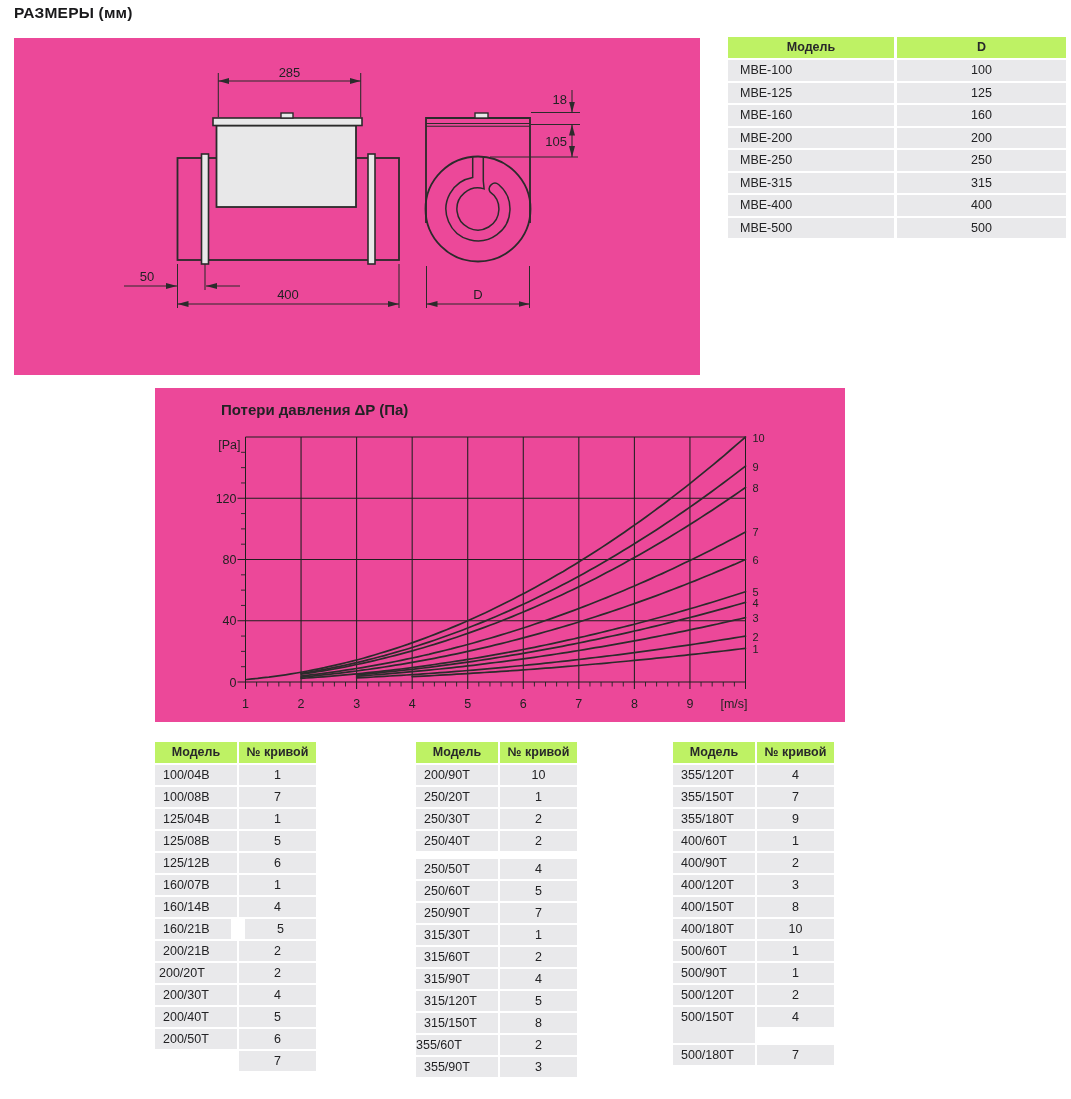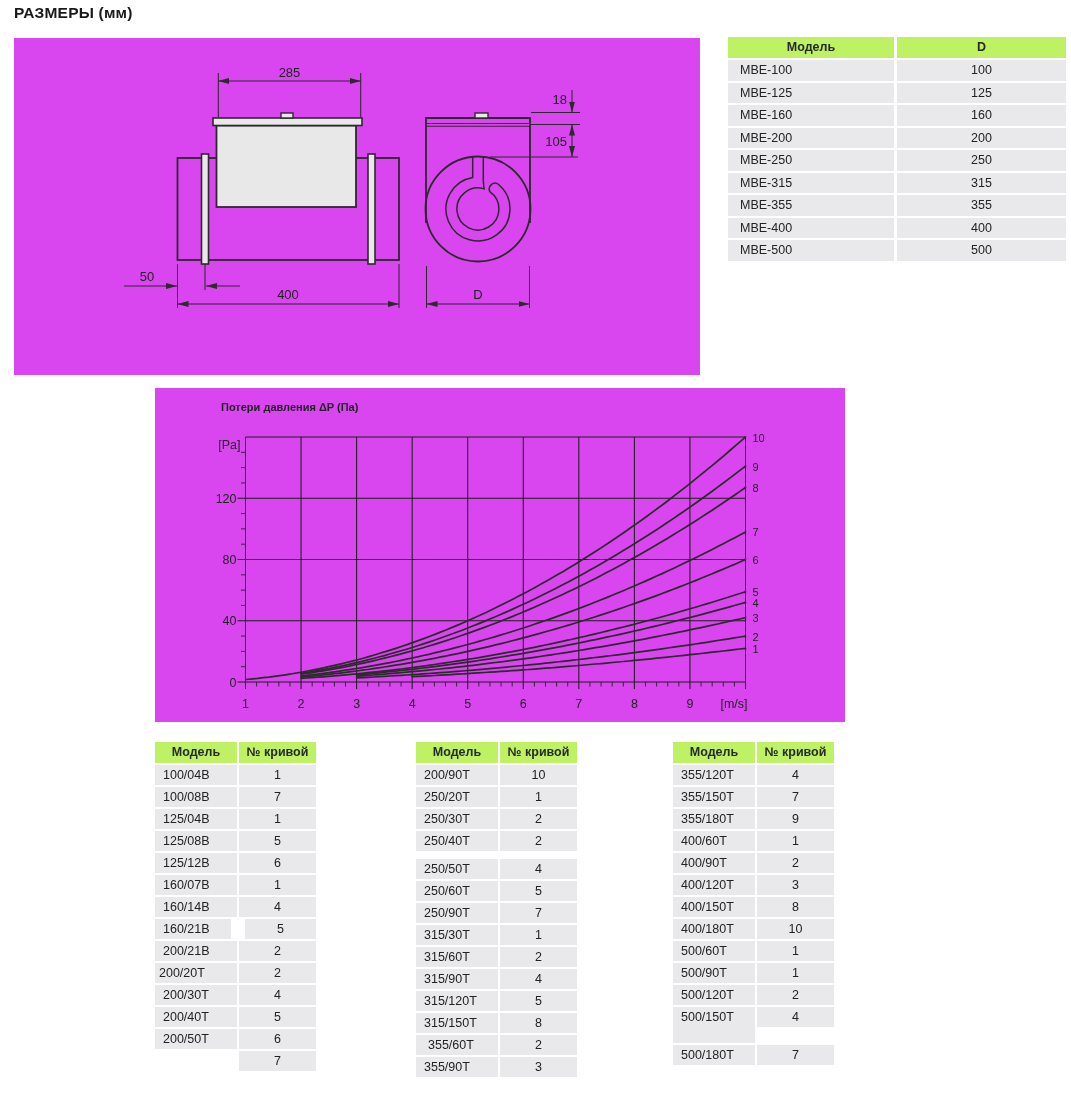--- a/index.html
+++ b/index.html
@@ -1,23 +1,23 @@
 <!DOCTYPE html>
 <html><head>
 <meta charset="utf-8">
 <style>
   * { margin:0; padding:0; box-sizing:border-box; }
   html,body { background:#ffffff; }
   body { font-family:"Liberation Sans", sans-serif; color:#1d1d1f; }
   .page { position:relative; width:1071px; height:1099px; background:#ffffff; overflow:hidden; }
   .page-title { position:absolute; left:14px; top:4px; font-size:15.5px; font-weight:bold; letter-spacing:.2px; color:#19191b; }
-  .panel { position:absolute; background:#d946ef; }
+  .panel { position:absolute; background:#ec4899; }
   #drawing-panel { left:14px; top:38px; width:686px; height:337px; }
   #chart-panel   { left:155px; top:388px; width:690px; height:334px; }
-  .chart-title { position:absolute; left:66px; top:13px; font-size:11px; font-weight:bold; color:#222224; }
+  .chart-title { position:absolute; left:66px; top:13px; font-size:15px; font-weight:bold; color:#222224; }
   #chart-svg { position:absolute; left:0; top:0; }
 
   
   .dtable { position:absolute; }
   #dimensions-table { left:728px; top:37px; width:338px; }
   #curve-table-1 { left:155px; top:742px; width:161px; }
   #curve-table-2 { left:416px; top:742px; width:161px; }
   #curve-table-3 { left:673px; top:742px; width:161px; }
   .trow { display:flex; margin-bottom:2px; }
   .cell { background:#e9e9eb; font-size:12.5px; color:#222224; overflow:hidden; white-space:nowrap; }
@@ -123,24 +123,20 @@
         <div class="cell left" style="width: 166px; height: 20.5px; line-height: 20.5px; padding-left: 12px;">МВЕ-200</div>
         <div class="cell center" style="width: 169px; height: 20.5px; line-height: 20.5px;">200</div>
       </div>
       <div class="trow" style="gap: 3px;">
         <div class="cell left" style="width: 166px; height: 20.5px; line-height: 20.5px; padding-left: 12px;">МВЕ-250</div>
         <div class="cell center" style="width: 169px; height: 20.5px; line-height: 20.5px;">250</div>
       </div>
       <div class="trow" style="gap: 3px;">
         <div class="cell left" style="width: 166px; height: 20.5px; line-height: 20.5px; padding-left: 12px;">МВЕ-315</div>
         <div class="cell center" style="width: 169px; height: 20.5px; line-height: 20.5px;">315</div>
-      </div>
-      <div class="trow" style="gap: 3px;">
-        <div class="cell left" style="width: 166px; height: 20.5px; line-height: 20.5px; padding-left: 12px;">МВЕ-355</div>
-        <div class="cell center" style="width: 169px; height: 20.5px; line-height: 20.5px;">355</div>
       </div>
       <div class="trow" style="gap: 3px;">
         <div class="cell left" style="width: 166px; height: 20.5px; line-height: 20.5px; padding-left: 12px;">МВЕ-400</div>
         <div class="cell center" style="width: 169px; height: 20.5px; line-height: 20.5px;">400</div>
       </div>
       <div class="trow" style="gap: 3px;">
         <div class="cell left" style="width: 166px; height: 20.5px; line-height: 20.5px; padding-left: 12px;">МВЕ-500</div>
         <div class="cell center" style="width: 169px; height: 20.5px; line-height: 20.5px;">500</div>
       </div>
     </div>
@@ -358,21 +354,21 @@
       </div>
       <div class="trow" style="gap: 2px;">
         <div class="cell left" style="width: 82px; height: 20px; line-height: 20px; padding-left: 8px;">315/120Т</div>
         <div class="cell center" style="width: 77px; height: 20px; line-height: 20px;">5</div>
       </div>
       <div class="trow" style="gap: 2px;">
         <div class="cell left" style="width: 82px; height: 20px; line-height: 20px; padding-left: 8px;">315/150Т</div>
         <div class="cell center" style="width: 77px; height: 20px; line-height: 20px;">8</div>
       </div>
       <div class="trow" style="gap: 2px;">
-        <div class="cell left" style="width: 82px; height: 20px; line-height: 20px; padding-left: 12px;">355/60Т</div>
+        <div class="cell left" style="width: 82px; height: 20px; line-height: 20px; padding-left: 0;">355/60Т</div>
         <div class="cell center" style="width: 77px; height: 20px; line-height: 20px;">2</div>
       </div>
       <div class="trow" style="gap: 2px;">
         <div class="cell left" style="width: 82px; height: 20px; line-height: 20px; padding-left: 8px;">355/90Т</div>
         <div class="cell center" style="width: 77px; height: 20px; line-height: 20px;">3</div>
       </div>
     </div>
   <div class="dtable" id="curve-table-3">
       <div class="trow" style="gap: 2px;">
         <div class="cell head" style="width: 82px; height: 21px; line-height: 21px;">Модель</div>

